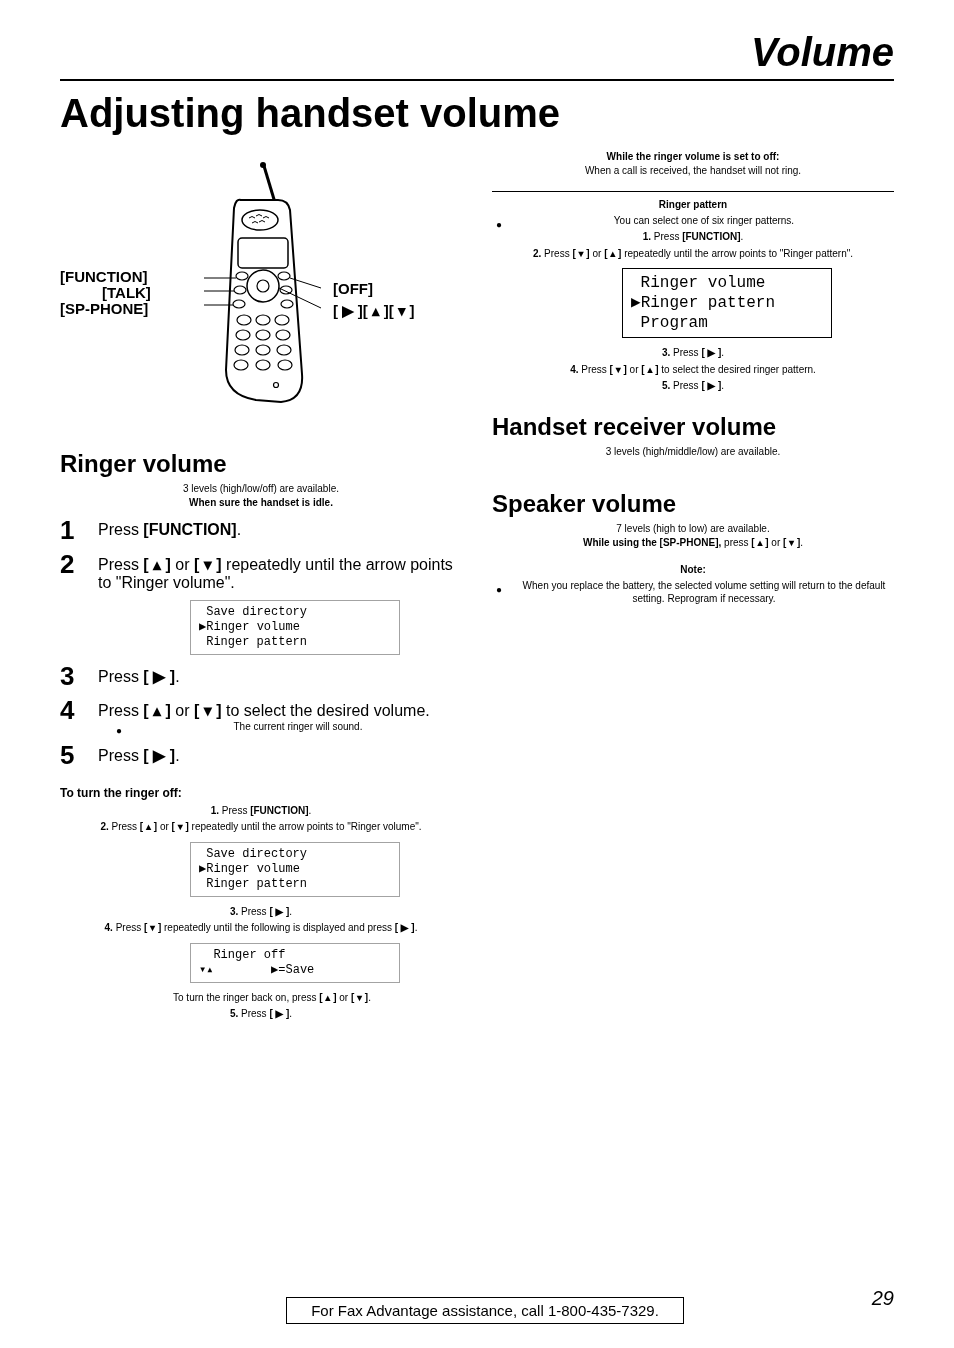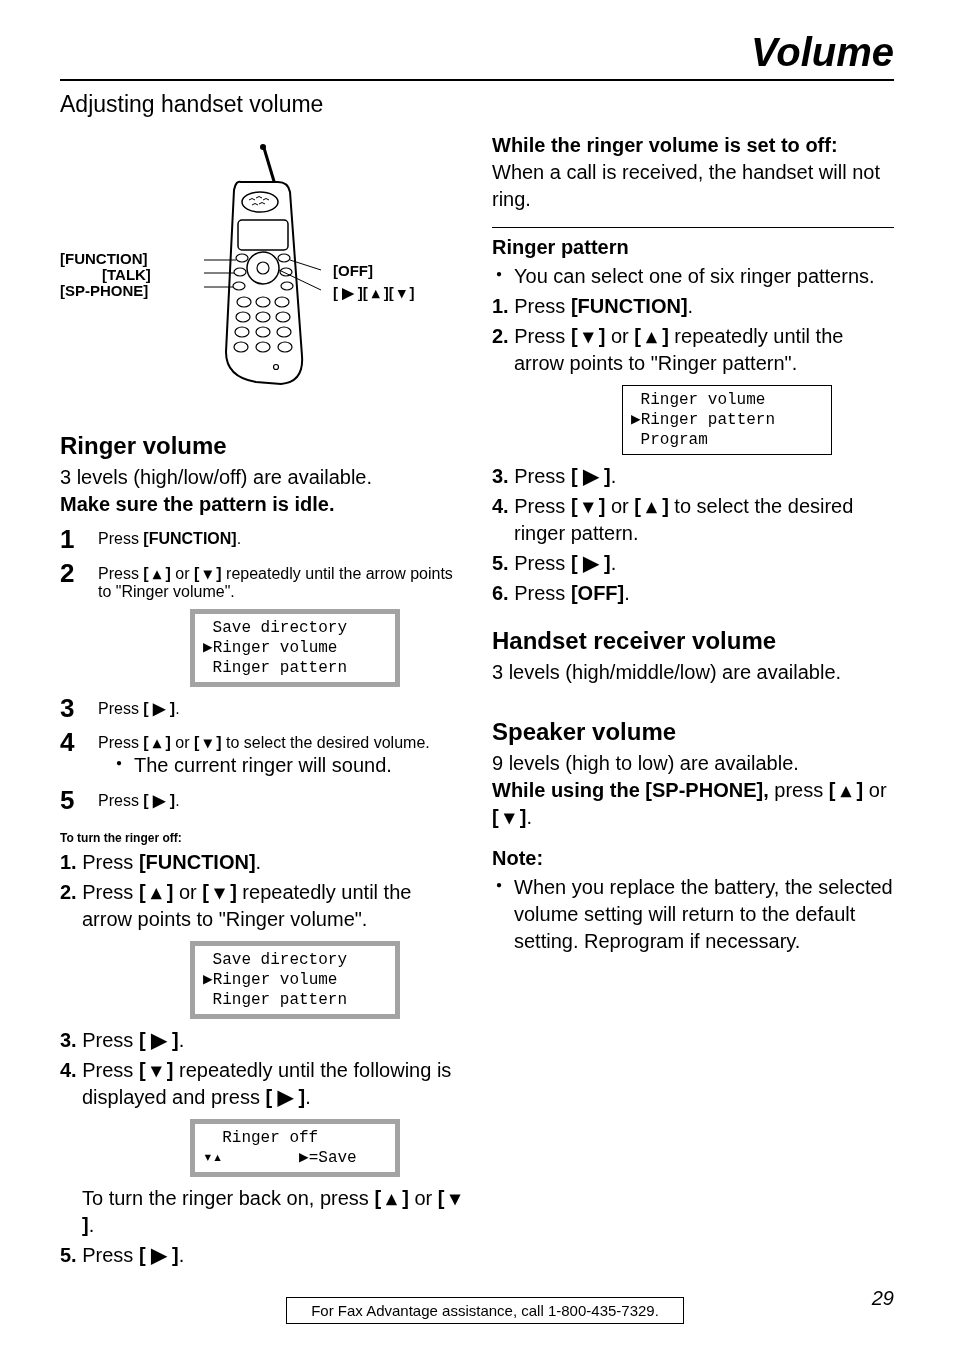--- a/index.html
+++ b/index.html
@@ -18,22 +18,22 @@
     text-align: right;
     margin-bottom: 4px;
     font-family: Arial, Helvetica, sans-serif;
   }
   .title-rule {
     border: none;
     border-top: 2px solid #000;
     margin-bottom: 10px;
   }
   .section-title {
-    font-size: 23px;
-    font-weight: normal;
+    font-size: 40px;
+    font-weight: bold;
     margin-bottom: 14px;
   }
   .columns {
     display: flex;
     gap: 30px;
   }
   .col {
     flex: 1;
     min-width: 0;
   }
@@ -48,40 +48,40 @@
     position: absolute;
     font-weight: bold;
     font-size: 15px;
     white-space: nowrap;
   }
   .h2 {
     font-size: 24px;
     font-weight: bold;
     margin: 10px 0 4px 0;
   }
-  p, li { font-size: 20px; line-height: 1.35; }
+  p, li { font-size: 10px; line-height: 1.35; text-align: center; }
   .bold { font-weight: bold; }
   .bigstep {
     display: flex;
     align-items: flex-start;
     margin: 8px 0;
     gap: 14px;
   }
   .bigstep .num {
     font-size: 26px;
     font-weight: bold;
     width: 24px;
     flex-shrink: 0;
     line-height: 1;
   }
   .bigstep .body { flex: 1; padding-top: 4px; }
   .lcd {
     font-family: "Courier New", Courier, monospace;
-    font-size: 16px;
-    border: 5px solid #a3a3a3;
+    font-size: 12px;
+    border: 1px solid #a3a3a3;
     padding: 4px 8px;
     margin: 8px 0 8px 130px;
     width: 210px;
     line-height: 1.25;
     white-space: pre;
   }
   .lcd-right {
     font-family: "Courier New", Courier, monospace;
     font-size: 16px;
     border: 1px solid #000;
@@ -191,21 +191,21 @@
       </svg>
       <span class="label-left" style="top:108px; left:0;">[FUNCTION]</span>
       <span class="label-left" style="top:124px; left:42px;">[TALK]</span>
       <span class="label-left" style="top:140px; left:0;">[SP-PHONE]</span>
       <span class="label-right" style="top:120px; left:273px;">[OFF]</span>
       <span class="label-right" style="top:142px; left:273px;">[ ▶ ][ ▴ ][ ▾ ]</span>
     </div>
 
     <div class="h2">Ringer volume</div>
     <p>3 levels (high/low/off) are available.</p>
-    <p class="bold">Make sure the pattern is idle.</p>
+    <p class="bold">When sure the handset is idle.</p>
 
     <div class="bigstep">
       <div class="num">1</div>
       <div class="body"><span>Press </span><span class="key">[FUNCTION]</span><span>.</span></div>
     </div>
 
     <div class="bigstep">
       <div class="num">2</div>
       <div class="body"><span>Press </span><span class="key">[ ▴ ]</span><span> or </span><span class="key">[ ▾ ]</span><span> repeatedly until the arrow points to "Ringer volume".</span></div>
     </div>
@@ -273,28 +273,27 @@
     </ol>
 
     <div class="lcd-right"> Ringer volume
 ▶Ringer pattern
  Program</div>
 
     <ol class="small">
       <li><span class="n">3.</span> <span>Press </span><span class="key">[ ▶ ]</span><span>.</span></li>
       <li><span class="n">4.</span> <span>Press </span><span class="key">[ ▾ ]</span><span> or </span><span class="key">[ ▴ ]</span><span> to select the desired ringer pattern.</span></li>
       <li><span class="n">5.</span> <span>Press </span><span class="key">[ ▶ ]</span><span>.</span></li>
-      <li><span class="n">6.</span> <span>Press </span><span class="key">[OFF]</span><span>.</span></li>
     </ol>
 
     <div class="h2" style="margin-top:20px;">Handset receiver volume</div>
     <p>3 levels (high/middle/low) are available.</p>
 
     <div class="h2" style="margin-top:32px;">Speaker volume</div>
-    <p>9 levels (high to low) are available.</p>
+    <p>7 levels (high to low) are available.</p>
     <p><span class="bold">While using the </span><span class="key">[SP-PHONE]</span><span class="bold">, </span><span>press </span><span class="key">[ ▴ ]</span><span> or </span><span class="key">[ ▾ ]</span><span>.</span></p>
     <p class="bold" style="margin-top:14px;">Note:</p>
     <ul class="bul">
       <li>When you replace the battery, the selected volume setting will return to the default setting. Reprogram if necessary.</li>
     </ul>
   </div>
 </div>
 
 <div class="footer">
   <span class="footer-box">For Fax Advantage assistance, call 1-800-435-7329.</span>

